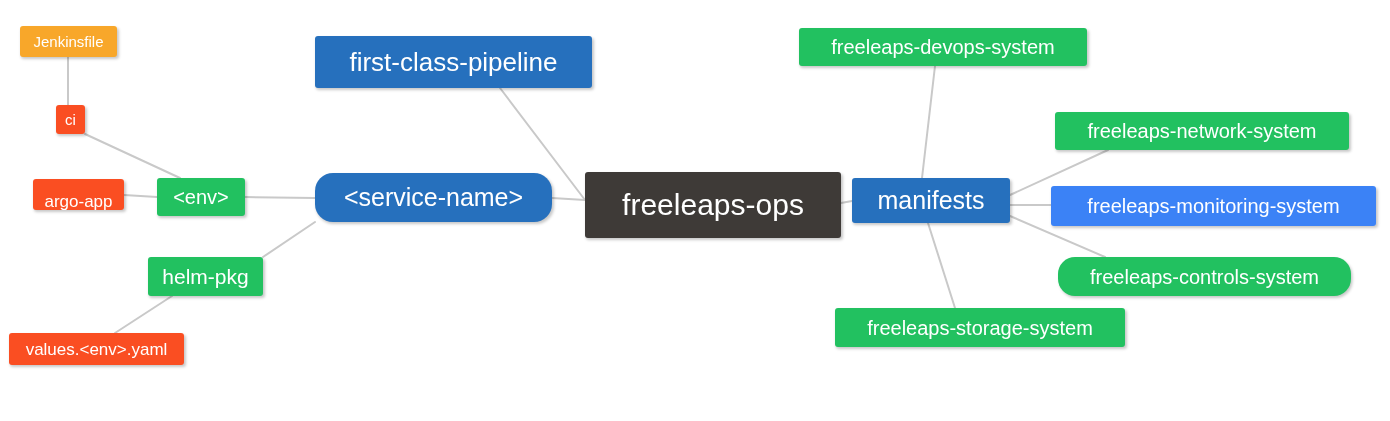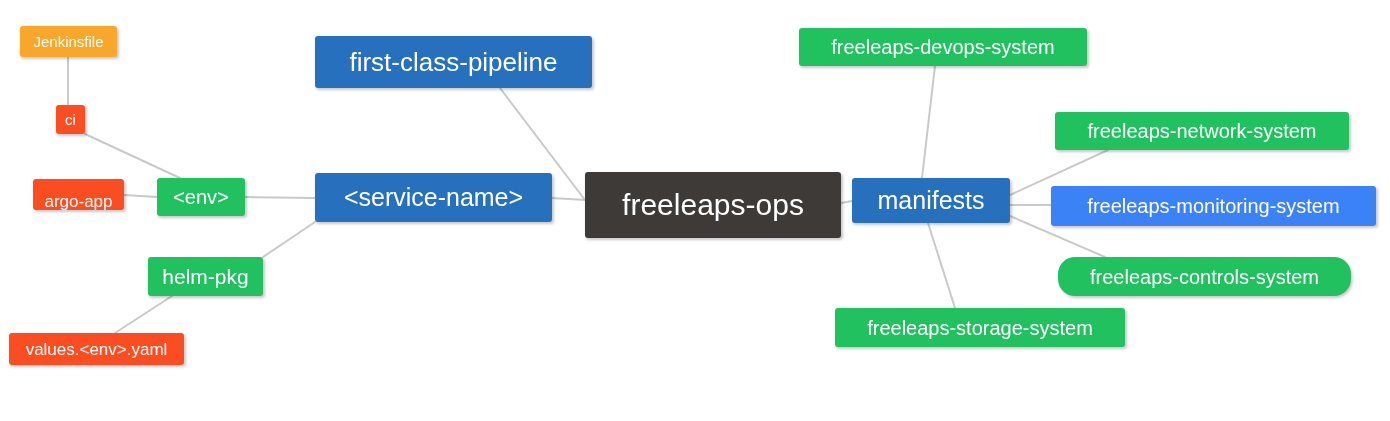--- a/index.html
+++ b/index.html
@@ -61,21 +61,21 @@
       <line x1="1010" y1="216" x2="1105" y2="257" stroke="#c9c9c9" stroke-width="2" stroke-linecap="round"></line>
       <line x1="928" y1="223" x2="955" y2="308" stroke="#c9c9c9" stroke-width="2" stroke-linecap="round"></line>
     </svg>
   <div id="node-layer">
       <div class="node" style="left: 585px; top: 172px; width: 256px; height: 66px; background: rgb(62, 58, 55); font-size: 30px;">
         <span class="node-label">freeleaps-ops</span>
       </div>
       <div class="node" style="left: 315px; top: 36px; width: 277px; height: 52px; background: rgb(38, 112, 189); font-size: 26px;">
         <span class="node-label">first-class-pipeline</span>
       </div>
-      <div class="node" style="left: 315px; top: 173px; width: 237px; height: 49px; background: rgb(38, 112, 189); font-size: 25px;">
+      <div class="node" style="left: 315px; top: 173px; width: 237px; height: 49px; background: rgb(38, 112, 189); font-size: 25px; border-radius: 18px;">
         <span class="node-label">&lt;service-name&gt;</span>
       </div>
       <div class="node" style="left: 852px; top: 178px; width: 158px; height: 45px; background: rgb(38, 112, 189); font-size: 25px;">
         <span class="node-label">manifests</span>
       </div>
       <div class="node" style="left: 157px; top: 178px; width: 88px; height: 38px; background: rgb(34, 193, 96); font-size: 20px;">
         <span class="node-label">&lt;env&gt;</span>
       </div>
       <div class="node" style="left: 148px; top: 257px; width: 115px; height: 39px; background: rgb(34, 193, 96); font-size: 21px;">
         <span class="node-label">helm-pkg</span>

